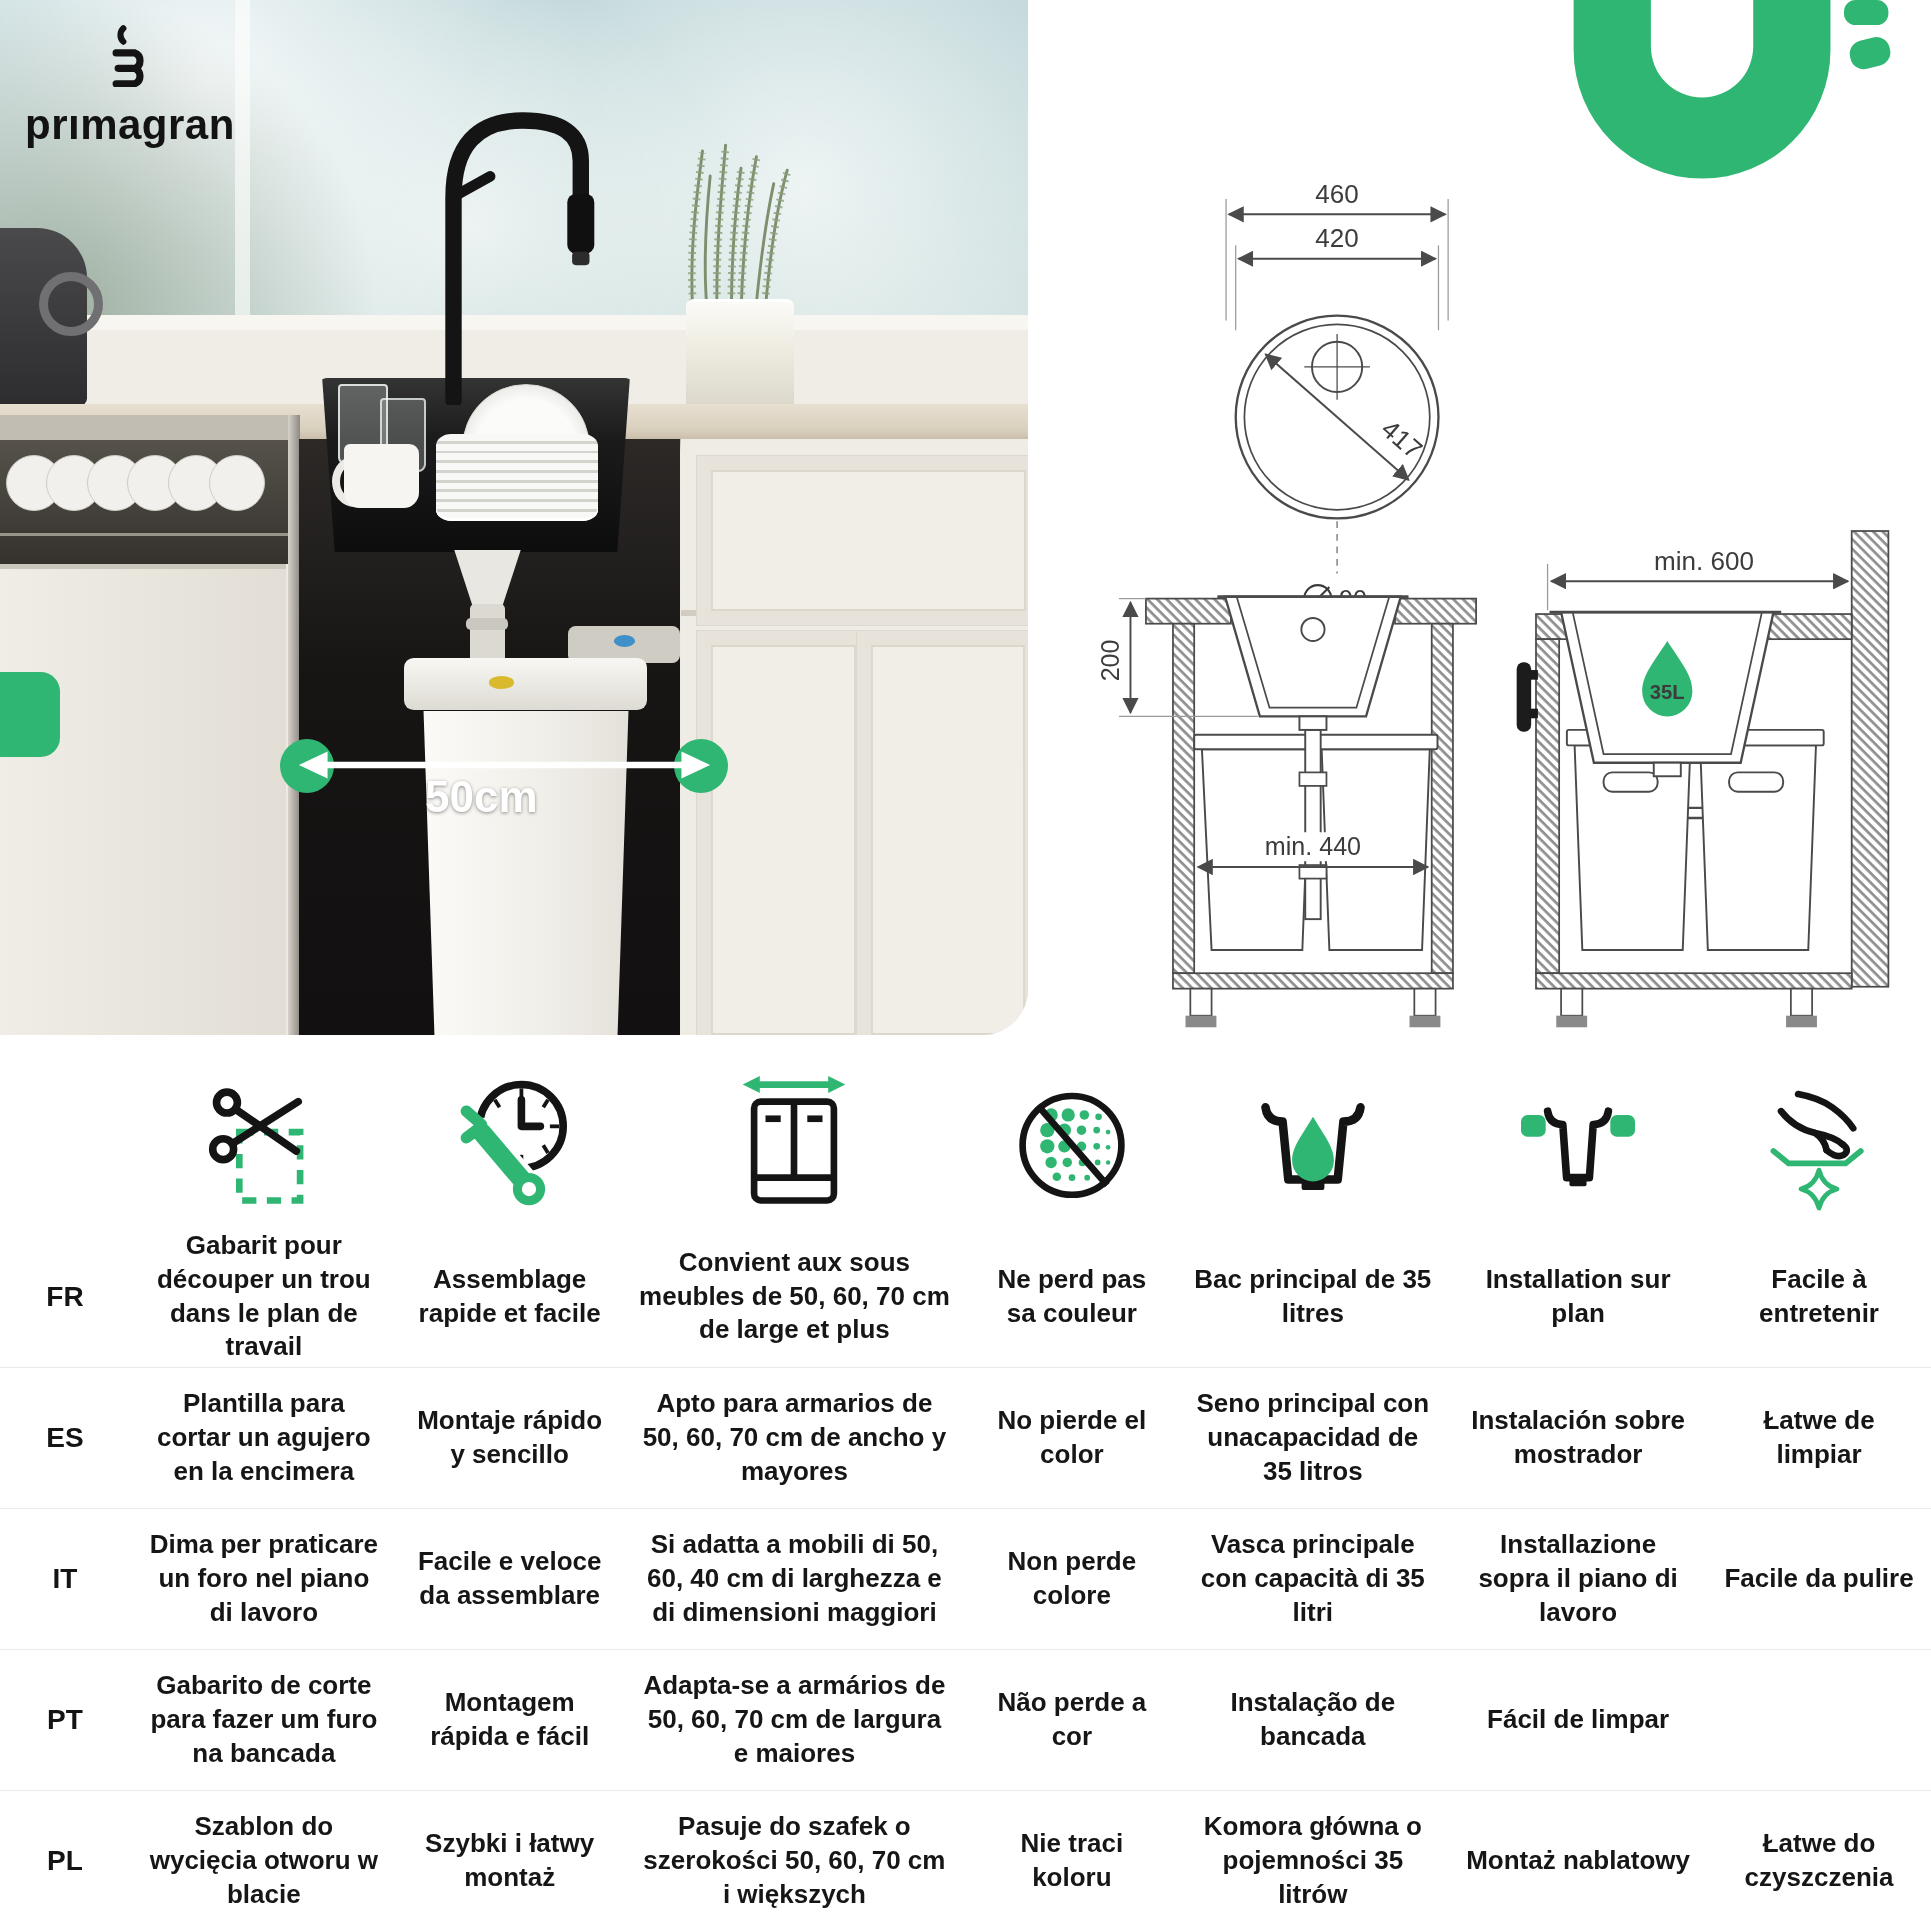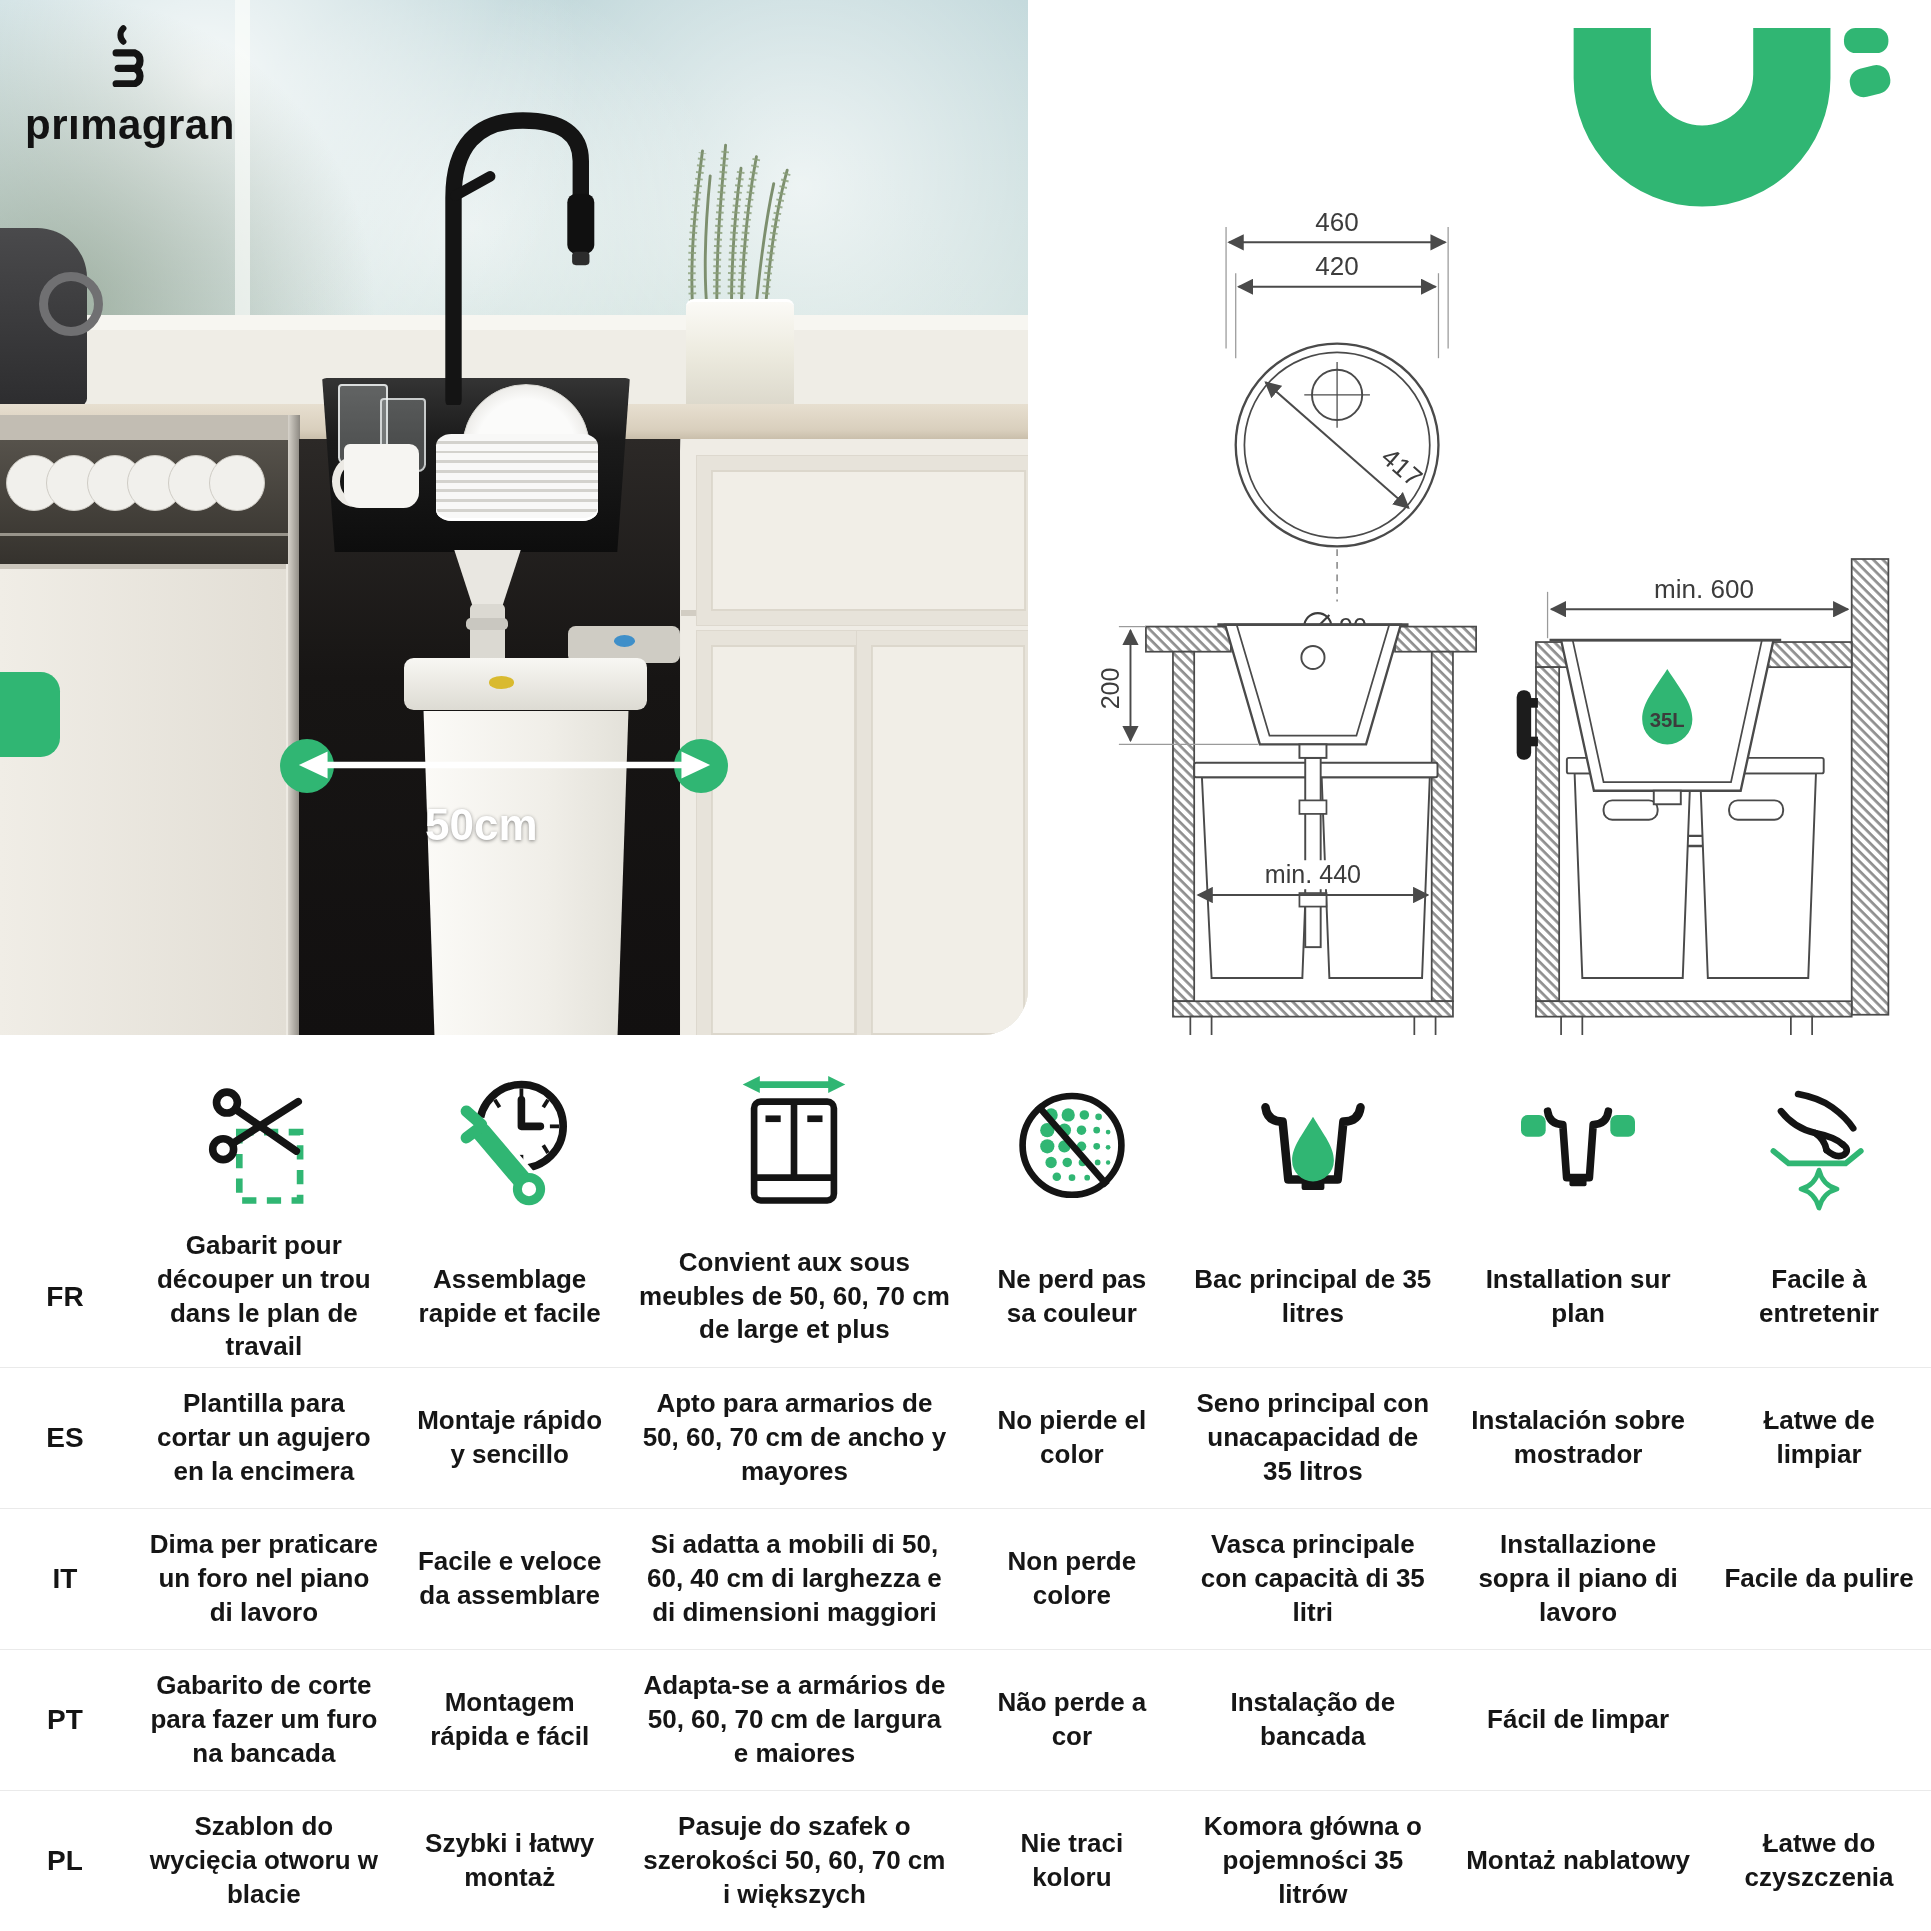--- a/index.html
+++ b/index.html
@@ -85,27 +85,27 @@
 
   .rc{position:absolute;left:681px;top:439px;width:348px;height:596px;background:#efece5;}
   .rc-groove{position:absolute;left:681px;top:610px;width:348px;height:5.8px;background:#d2cdc3;}
   .rc-panel{position:absolute;background:#f1eee7;border:14.5px solid #e7e3da;
     box-shadow:inset 0 0 0 1.9px #dcd7cc, 0 0 0 1px #ddd8ce;}
 
   .green-tab{position:absolute;left:0;top:672px;width:60px;height:85px;background:#30B673;
     border-radius:0 19.3px 19.3px 0;}
   .dim-circle{position:absolute;width:54px;height:54px;border-radius:50%;background:#30B673;}
   .dim-label{position:absolute;left:425px;top:772px;font-size:44px;font-weight:bold;color:#fff;
-    text-shadow:0 1px 3.9px rgba(0,0,0,.45);margin-top:28px;}
+    text-shadow:0 1px 3.9px rgba(0,0,0,.45);}
 
   .logo{position:absolute;left:25px;top:23px;display:flex;align-items:center;gap:13.5px;flex-direction:column;}
   .logo-text{font-size:42px;font-weight:bold;letter-spacing:0.5px;color:#131313;}
 
   
-  .right-panel{position:absolute;left:1028px;top:0;width:903px;height:1035px;background:#fff;margin-top:28px;}
+  .right-panel{position:absolute;left:1028px;top:0;width:903px;height:1035px;background:#fff;}
   .right-panel svg{display:block;}
   .tech text{font-family:"Liberation Sans",sans-serif;fill:#3c3c3c;}
 
   
   .features{position:absolute;left:0;top:1035px;width:1931px;height:896px;background:#fff;
     display:grid;grid-template-rows:191px repeat(5,1fr);}
   .frow{display:grid;grid-template-columns:130px 1.1fr .92fr 1.42fr .86fr 1.12fr 1.06fr .92fr;
     align-items:center;}
   .frow.sep{border-top:1px solid #eaeaea;}
   .icon-cell{display:flex;justify-content:center;align-items:flex-start;padding-top:23px;}

